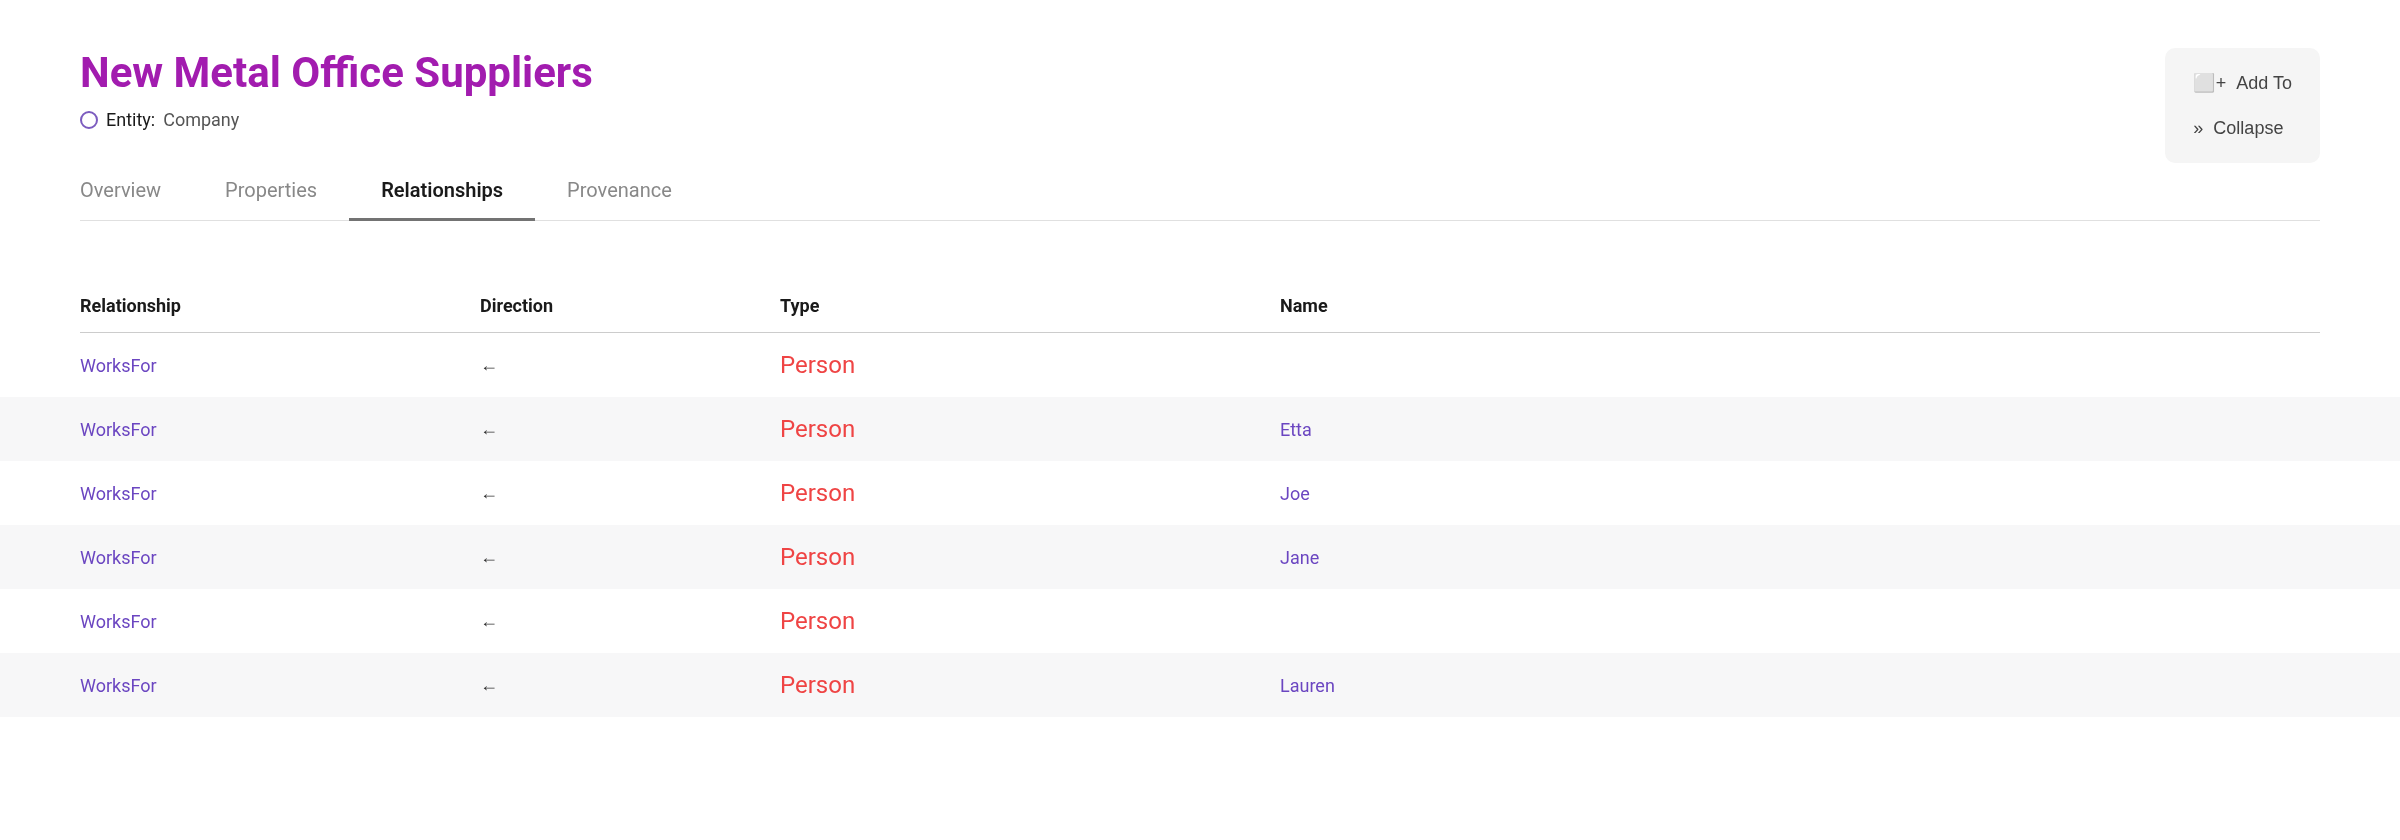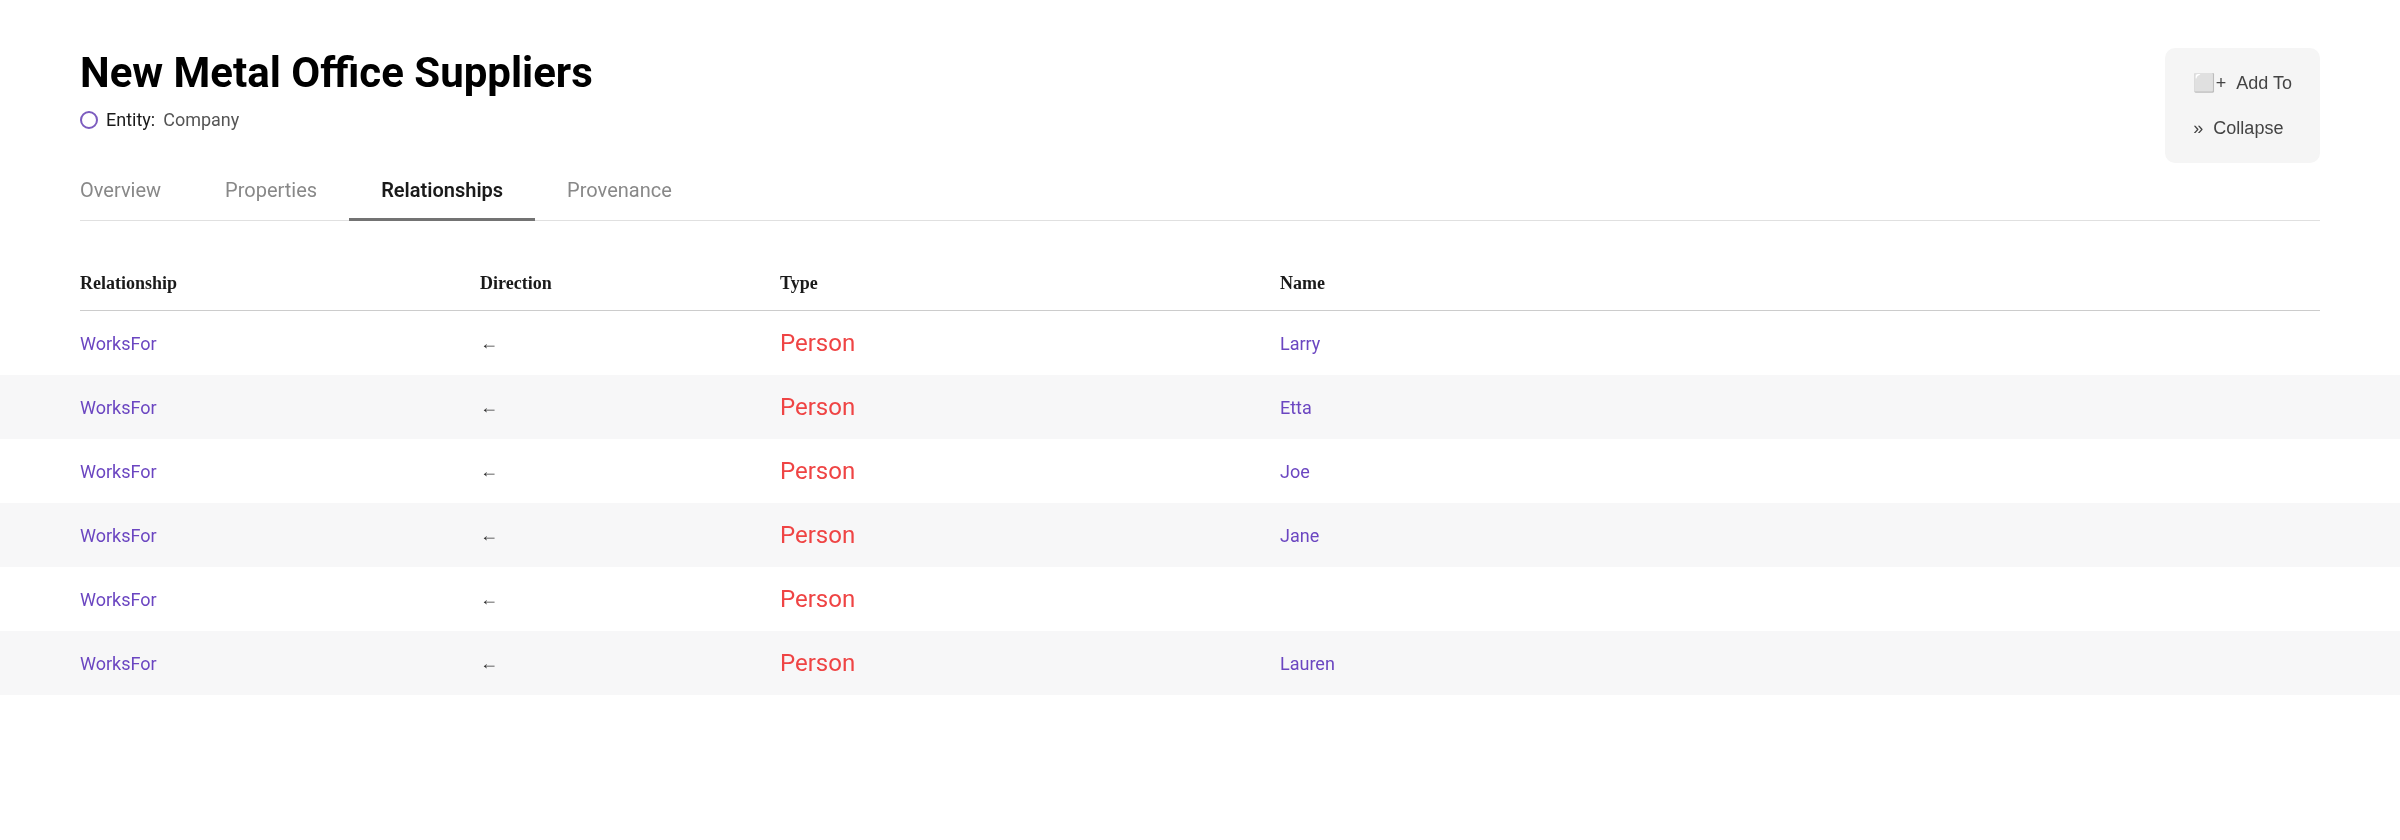--- a/index.html
+++ b/index.html
@@ -23,21 +23,21 @@
       position: relative;
     }
 
     .header-section {
       margin-bottom: 32px;
     }
 
     .page-title {
       font-size: 42px;
       font-weight: 700;
-      color: #000000;
+      color: #a21caf;
       margin-bottom: 12px;
     }
 
     .entity-row {
       display: flex;
       align-items: center;
       gap: 8px;
       text-align: center;
     }
 
@@ -86,21 +86,21 @@
 
     .action-icon {
       font-size: 18px;
       color: #444444;
     }
 
     .tabs-row {
       display: flex;
       gap: 0;
       border-bottom: 1px solid #e0e0e0;
-      margin-bottom: 40px;
+      margin-bottom: 62px;
     }
 
     .tab {
       padding: 16px 32px;
       font-size: 20px;
       cursor: pointer;
       color: #888888;
       border-bottom: 3px solid transparent;
       margin-bottom: -1px;
       transition: color 0.2s;
@@ -119,21 +119,20 @@
     .table-container {
       width: 100%;
     }
 
     .table-header {
       display: grid;
       grid-template-columns: 400px 300px 500px 1fr;
       padding: 12px 0 16px 0;
       border-bottom: 1px solid #cccccc;
       margin-bottom: 0;
-      font-family: Liberation Serif, serif;
     }
 
     .col-header {
       font-size: 18px;
       font-weight: 700;
       color: #1a1a1a;
     }
 
     .table-row {
       display: grid;
@@ -210,23 +209,20 @@
     <div class="table-row">
       <div>
         <a class="cell-link">WorksFor</a>
       </div>
       <div>
         <span class="cell-arrow">←</span>
       </div>
       <div>
         <span class="cell-text">Person</span>
       </div>
-      <div>
-        <a class="cell-link">Larry</a>
-      </div>
     </div>
         <div class="table-row">
       <div>
         <a class="cell-link">WorksFor</a>
       </div>
       <div>
         <span class="cell-arrow">←</span>
       </div>
       <div>
         <span class="cell-text">Person</span>

